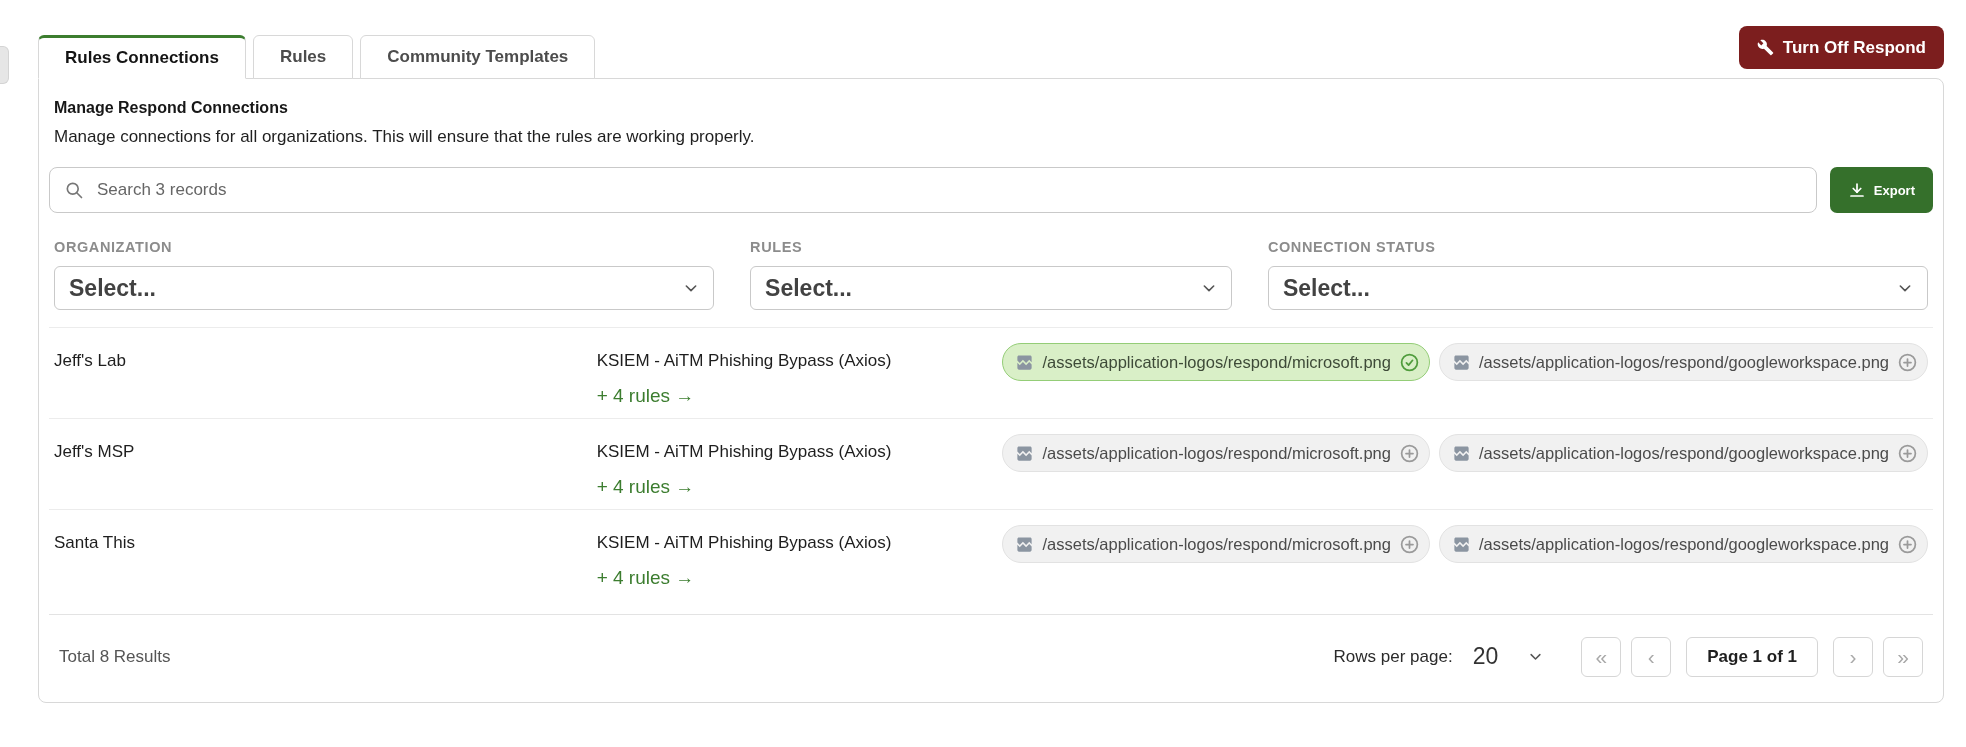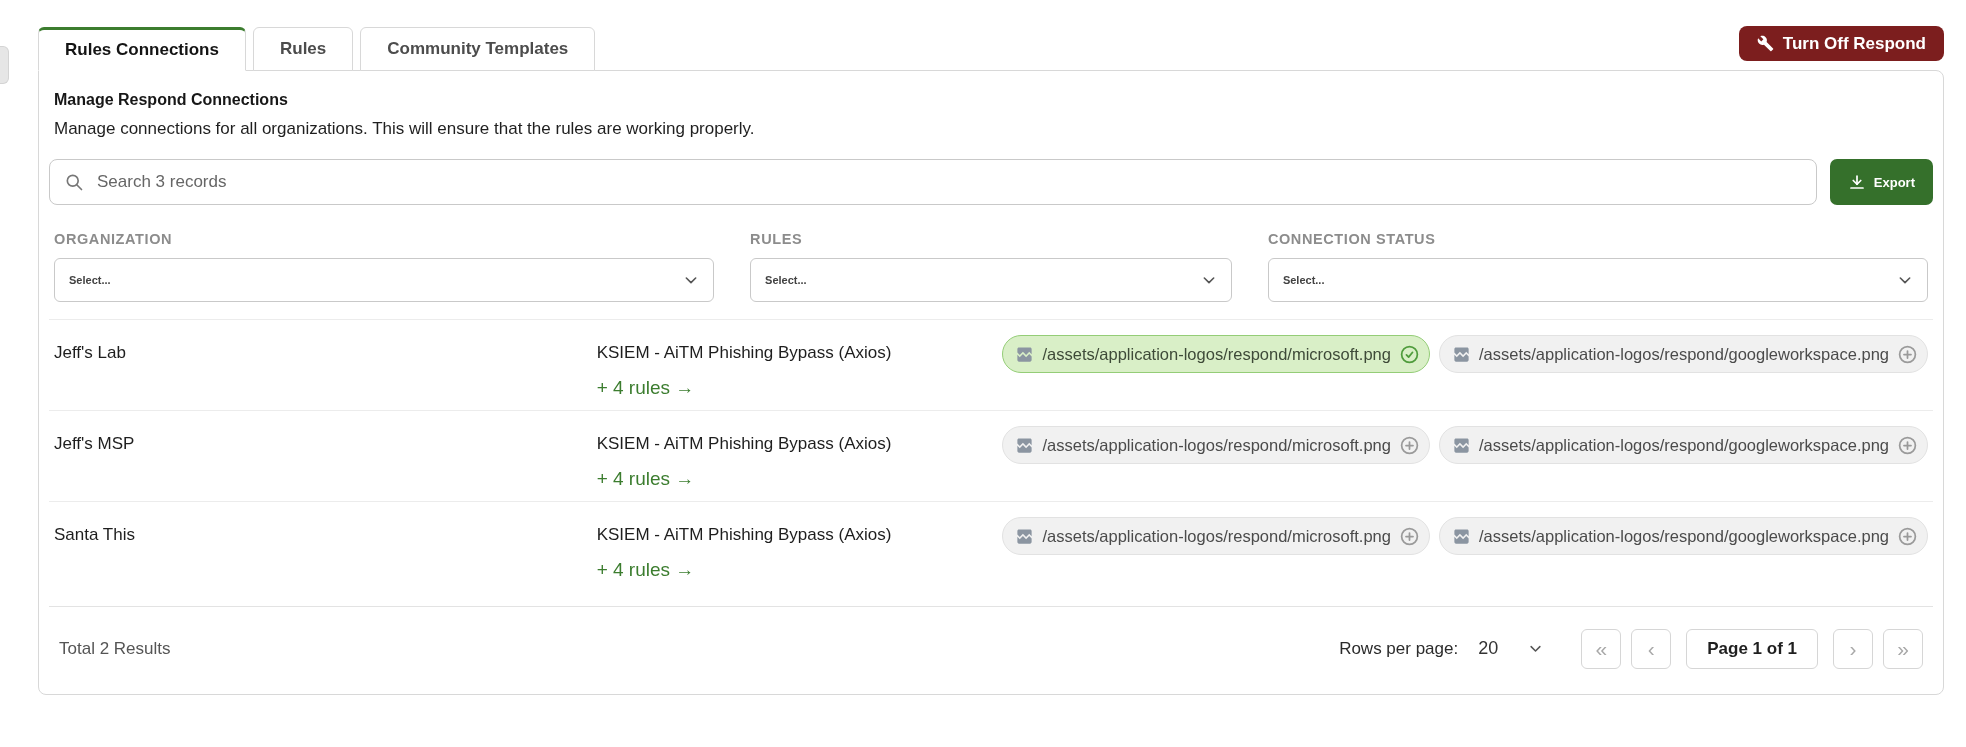--- a/index.html
+++ b/index.html
@@ -27,21 +27,21 @@
     font-size: 17px; font-weight: 600; color: #4c4c4c; cursor: pointer; white-space: nowrap;
   }
   .tab.active {
     border-top: 3px solid var(--accent-green, #3c7d2f);
     border-bottom: 1px solid #fff;
     color: #141414; font-weight: 700;
   }
   .turn-off-btn {
     margin-bottom: 9px; display: flex; align-items: center; gap: 9px;
     background: var(--maroon, #7c1e1e); color: #fff; border: none; border-radius: 8px;
-    height: 35px; padding: 0 18px; font-size: 17px; font-weight: 700;
+    height: 43px; padding: 0 18px; font-size: 17px; font-weight: 700;
     font-family: inherit; cursor: pointer; white-space: nowrap; justify-content: flex-end;
   }
 
   .panel {
     margin: 0 22px 0 38px; background: #fff;
     border: 1px solid #d8d8d8; border-radius: 0 8px 8px 8px;
     padding: 18px 10px 0; position: relative; z-index: 1;
   }
   .panel-head { padding: 0 5px; }
   .page-title { font-size: 16px; font-weight: 700; margin: 2px 0 10px; color: #171717; }
@@ -68,21 +68,21 @@
     display: grid; grid-template-columns: 1.37fr 1fr 1.37fr; column-gap: 36px;
     padding: 0 5px;
   }
   .col-label {
     display: block; font-size: 14.5px; letter-spacing: .6px;
     color: #8c8c8c; font-weight: 700;
   }
   .filter-select {
     margin-top: 11px; display: flex; align-items: center; justify-content: space-between;
     border: 1px solid #c9c9c9; border-radius: 6px; height: 44px; padding: 0 14px;
-    font-size: 11px; font-weight: 700; color: #424242; cursor: pointer; background: #fff;
+    font-size: 23px; font-weight: 700; color: #424242; cursor: pointer; background: #fff;
   }
 
   .rows { margin-top: 17px; }
   .row { border-top: 1px solid #ececec; padding: 15px 5px 11px; }
   .org-cell, .rule-name { font-size: 17px; color: #1e1e1e; padding-top: 7px; line-height: 1.3; }
   .more-rules {
     display: inline-block; margin-top: 13px; font-size: 19px;
     color: var(--accent-green, #3c7d2f); cursor: pointer; text-decoration: none;
   }
 
@@ -107,21 +107,21 @@
   .status-ic.add { color: #9a9a9a; }
 
   .table-footer {
     margin: 14px 0 0; border-top: 1px solid #e3e3e3; height: 88px;
     display: flex; align-items: center; justify-content: space-between; padding: 0 10px 4px;
   }
   .total-results { font-size: 17px; color: #555; }
   .footer-right { display: flex; align-items: center; gap: 10px; justify-content: flex-end; }
   .rpp-label { font-size: 17px; color: #2b2b2b; margin-right: 10px; }
   .rpp-select {
-    display: flex; align-items: center; gap: 30px; font-size: 18px; color: #333;
+    display: flex; align-items: center; gap: 30px; font-size: 23px; color: #333;
     cursor: pointer; margin-right: 28px;
   }
   .pg-btn {
     width: 40px; height: 40px; border: 1px solid #d6d6d6; border-radius: 6px;
     background: #fff; color: #a8a8a8; font-size: 21px; line-height: 1;
     display: flex; align-items: center; justify-content: center;
     font-family: inherit; cursor: pointer; padding: 0;
   }
   .page-indicator {
     border: 1px solid #d6d6d6; border-radius: 6px; height: 40px;
@@ -332,21 +332,21 @@
                 <path d="M12 8v8M8 12h8"></path>
               </svg>
           </span>
         </div>
       </div>
     </div>
 
   </div>
 
   <footer class="table-footer">
-    <div class="total-results">Total 2 Results</div>
+    <div class="total-results">Total 8 Results</div>
     <div class="footer-right">
       <span class="rpp-label">Rows per page:</span>
       <div class="rpp-select">
         <span>20</span>
         <span class="icon chev-ic">
           <svg width="15" height="15" viewBox="0 0 24 24" fill="none" stroke="currentColor" stroke-width="2.4" stroke-linecap="round" stroke-linejoin="round">
               <path d="M5 9l7 7 7-7"></path>
             </svg>
         </span>
       </div>

